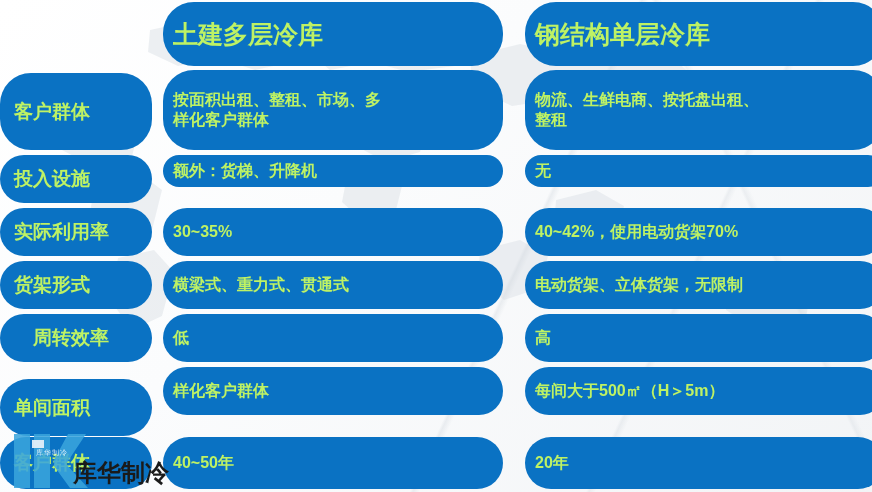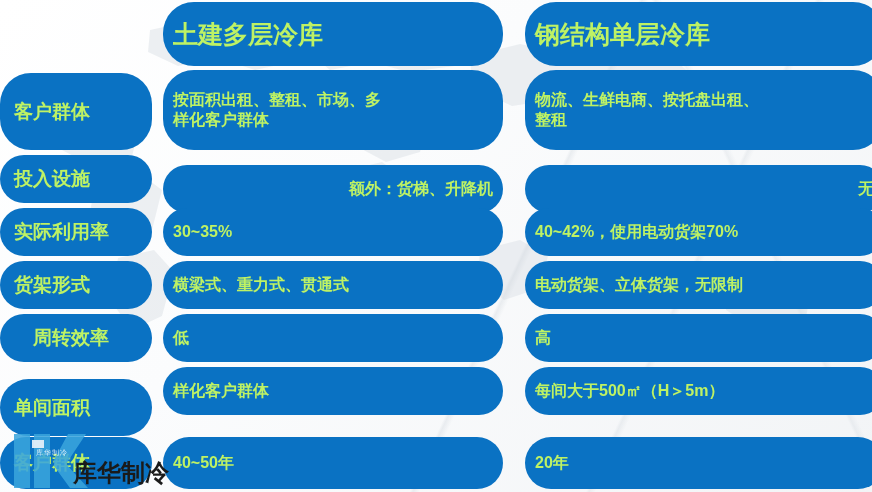--- a/index.html
+++ b/index.html
@@ -84,21 +84,21 @@
 
   .row0 { top: 73px;  height: 77px; }
   .row1 { top: 155px; height: 48px; }
   .row2 { top: 208px; height: 48px; }
   .row3 { top: 261px; height: 48px; }
   .row4 { top: 314px; height: 48px; padding-left: 33px; }
   .row5 { top: 379px; height: 57px; }
   .row6 { top: 437px; height: 52px; }
 
   .row0d { top: 70px;  height: 80px; align-items: center; }
-  .row1d { top: 165px; height: 48px; text-align: right; }
+  .row1d { top: 155px; height: 32px; }
   .row2d { top: 208px; height: 48px; justify-content: center; }
   .row3d { top: 261px; height: 48px; }
   .row4d { top: 314px; height: 48px; }
   .row5d { top: 367px; height: 48px; }
   .row6d { top: 437px; height: 52px; }
 
   
   .hdr.col-b { width: 359px; }
 
   

